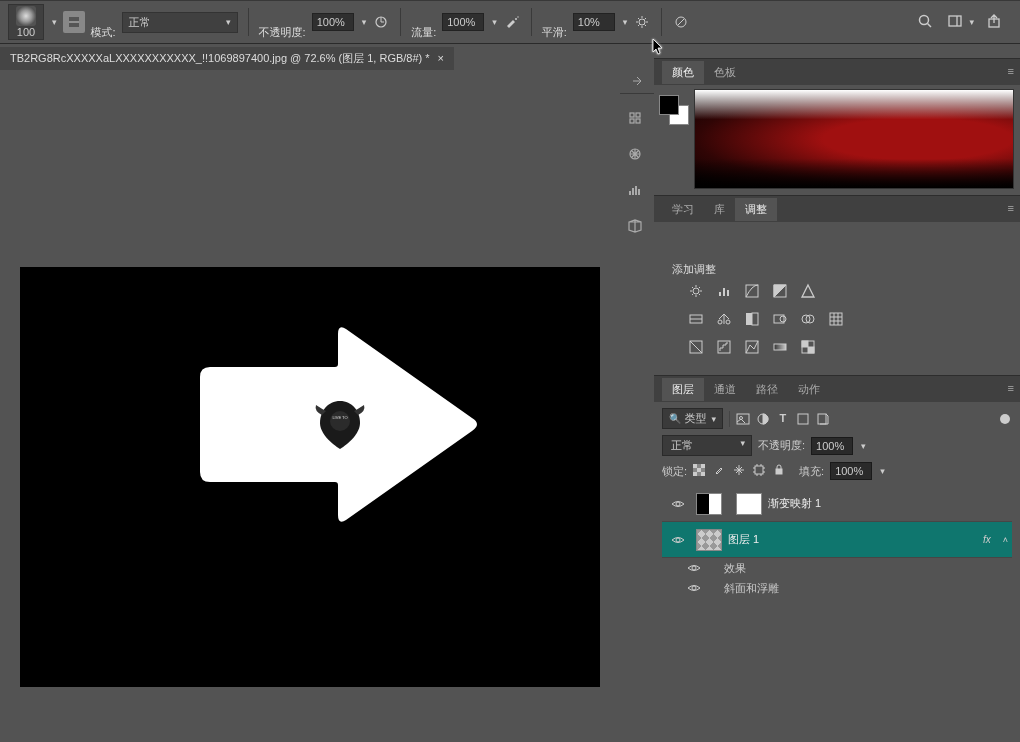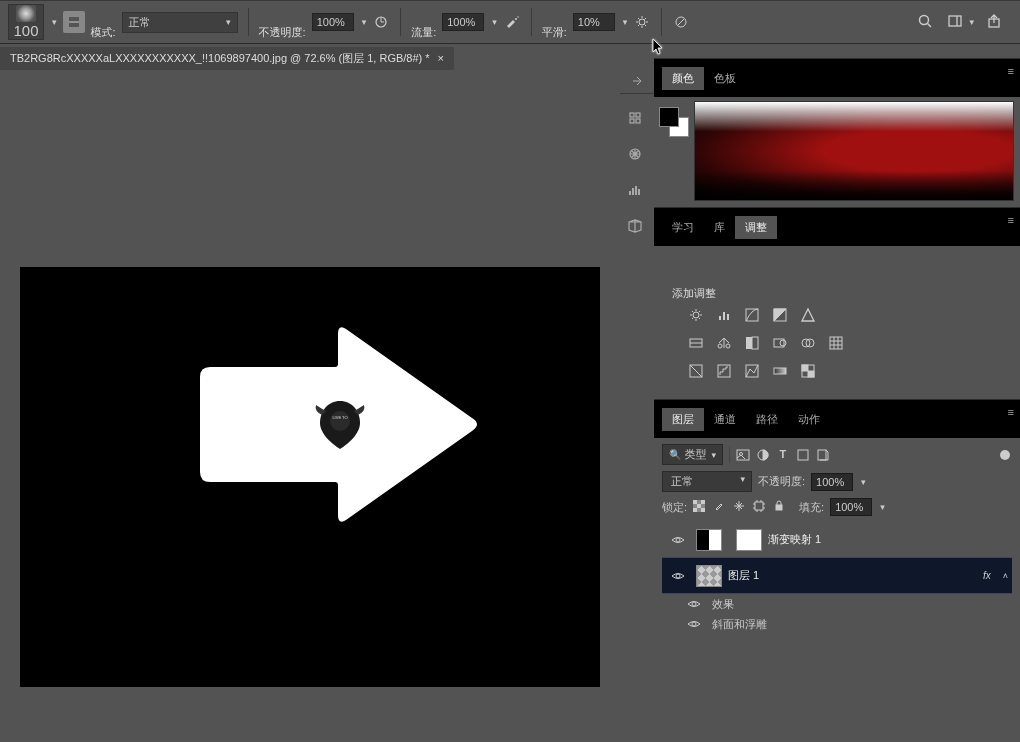--- a/index.html
+++ b/index.html
@@ -2,21 +2,21 @@
 <html><head>
 <meta charset="utf-8">
 <style>
 * { box-sizing: border-box; margin: 0; padding: 0; font-family: "Microsoft YaHei", sans-serif; }
 body { background: #535353; color: #ccc; font-size: 11px; width: 1020px; height: 742px; overflow: hidden; position: relative; }
 
 
 .options-bar { height: 44px; background: #535353; border-top: 1px solid #383838; border-bottom: 1px solid #2a2a2a; display: flex; align-items: center; padding: 0 8px; gap: 6px; }
 .brush-preview { width: 36px; height: 36px; background: #404040; border: 1px solid #333; display: flex; flex-direction: column; align-items: center; justify-content: center; cursor: pointer; }
 .brush-preview-dot { width: 20px; height: 20px; background: radial-gradient(circle,#ddd 0%,#999 40%,#535353 70%); border-radius: 3px; }
-.brush-preview-num { font-size: 15px; }
+.brush-preview-num { font-size: 11px; }
 .chev { font-size: 9px; color: #ccc; margin-left: 2px; }
 .swap-icon { width: 22px; height: 22px; background: #888; border-radius: 2px; display: flex; align-items: center; justify-content: center; }
 .opt-label { color: #ddd; white-space: nowrap; margin-top: 20px; }
 .dropdown { background: #404040; border: 1px solid #333; padding: 2px 6px; display: flex; align-items: center; min-width: 0; cursor: pointer; }
 .dropdown.mode { width: 116px; }
 .pct-box { background: #2f2f2f; border: 1px solid #222; padding: 2px 4px; width: 42px; text-align: left; }
 .opt-icon { width: 18px; height: 18px; display: flex; align-items: center; justify-content: center; color: #ccc; }
 .vsep { width: 1px; height: 28px; background: #3a3a3a; margin: 0 4px; }
 .options-right { margin-left: auto; display: flex; align-items: center; gap: 12px; padding-right: 8px; }
 .right-icon { width: 18px; height: 18px; color: #ccc; }
@@ -36,21 +36,21 @@
 
 
 .vrail { position: absolute; left: 620px; top: 58px; width: 34px; background: #535353; display: flex; flex-direction: column; align-items: center; gap: 16px; padding-top: 16px; }
 .vrail .ri { width: 20px; height: 20px; color: #aaa; }
 .vrail .ri:first-child { border-bottom: 1px solid #3a3a3a; padding-bottom: 14px; width: 100%; display: flex; justify-content: center; }
 
 
 .right-col { position: absolute; left: 654px; top: 58px; right: 0; bottom: 0; display: flex; flex-direction: column; background: #535353; }
 
 .panel { border-top: 1px solid #2d2d2d; }
-.panel-tabs { display: flex; align-items: center; height: 38px; background: #000000; padding-left: 8px; position: relative; }
+.panel-tabs { display: flex; align-items: center; height: 26px; background: #404040; padding-left: 8px; position: relative; }
 .panel-tab { padding: 4px 10px; color: #aaa; cursor: pointer; font-size: 11px; }
 .panel-tab.active { background: #535353; color: #eee; }
 .panel-menu { position: absolute; right: 6px; top: 6px; color: #aaa; cursor: pointer; }
 
 
 .color-body { display: flex; height: 110px; background: #535353; }
 .color-swatches-big { width: 40px; display: flex; align-items: flex-start; justify-content: center; padding-top: 10px; }
 .fg-bg { position: relative; width: 30px; height: 30px; }
 .fg-sw { position: absolute; width: 20px; height: 20px; background: #000; border: 1px solid #888; top: 0; left: 0; z-index: 2; }
 .bg-sw { position: absolute; width: 20px; height: 20px; background: #fff; border: 1px solid #888; bottom: 0; right: 0; }
@@ -68,29 +68,29 @@
 
 .layers-body { background: #535353; padding: 6px 8px; flex: 1; display: flex; flex-direction: column; }
 .lay-row { display: flex; align-items: center; gap: 6px; margin-bottom: 6px; font-size: 11px; }
 .lay-search { background: #3a3a3a; border: 1px solid #2a2a2a; padding: 2px 6px; display: flex; align-items: center; gap: 3px; cursor: pointer; }
 .lay-ic { width: 14px; height: 14px; color: #ccc; }
 .lay-dd { background: #3a3a3a; border: 1px solid #2a2a2a; padding: 2px 6px 2px 8px; width: 90px; display: flex; justify-content: space-between; cursor: pointer; }
 .lay-pct { background: #2a2a2a; border: 1px solid #1a1a1a; padding: 2px 4px; width: 42px; }
 
 .layer-list { flex: 1; background: #535353; }
 .layer-item { display: flex; align-items: center; height: 36px; border-bottom: 1px solid #464646; padding: 0 4px; gap: 6px; }
-.layer-item.selected { background: #0f172a; }
+.layer-item.selected { background: #0f766e; }
 .eye-col { width: 24px; display: flex; justify-content: center; color: #ccc; cursor: pointer; }
 .thumb { width: 26px; height: 22px; border: 1px solid #888; background: #000; }
 .thumb.adj { background: linear-gradient(90deg,#000 50%,#fff 50%); }
 .thumb.mask { background: #fff; }
 .thumb.trans { background-image: linear-gradient(45deg,#999 25%,transparent 25%),linear-gradient(-45deg,#999 25%,transparent 25%),linear-gradient(45deg,transparent 75%,#999 75%),linear-gradient(-45deg,transparent 75%,#999 75%); background-size: 8px 8px; background-color: #ccc; }
 .layer-name { flex: 1; color: #eee; font-size: 11px; }
 .layer-fx { color: #ccc; font-size: 10px; font-style: italic; padding-right: 4px; }
-.layer-sub { display: flex; align-items: center; padding-left: 60px; height: 20px; color: #ccc; font-size: 11px; gap: 6px; }
+.layer-sub { display: flex; align-items: center; padding-left: 60px; height: 20px; color: #ccc; font-size: 11px; gap: 18px; }
 .layer-sub .eye-col { width: 24px; }
 .layer-sub.indent2 { padding-left: 78px; }
 .lock-ic { color: #aaa; padding: 0 6px; }
 
 .cursor-arrow { position: absolute; left: 652px; top: 38px; pointer-events: none; font-size: 14px; color: #000; z-index: 999; }
 .cursor-arrow svg { filter: drop-shadow(0 0 1px #fff); }
 .toggle-dot { width: 10px; height: 10px; border-radius: 50%; background: #ccc; margin-left: auto; margin-right: 2px; }
 .icon-sep { width: 1px; height: 16px; background: #444; }
 </style>
 </head>

